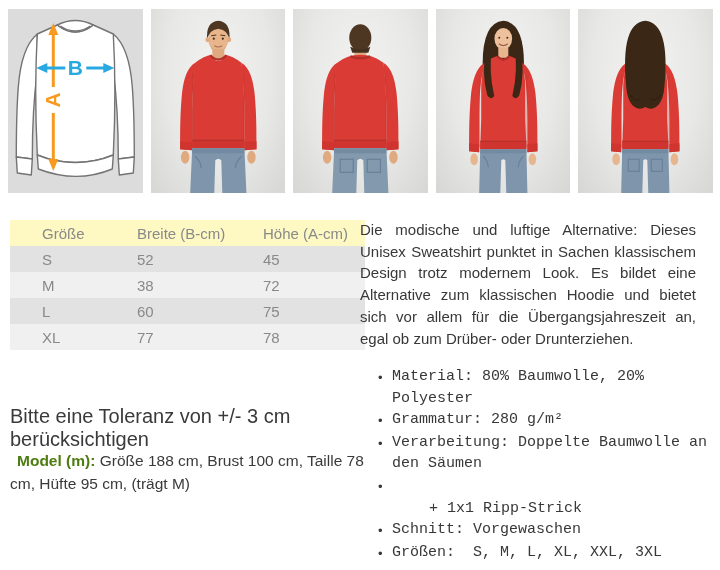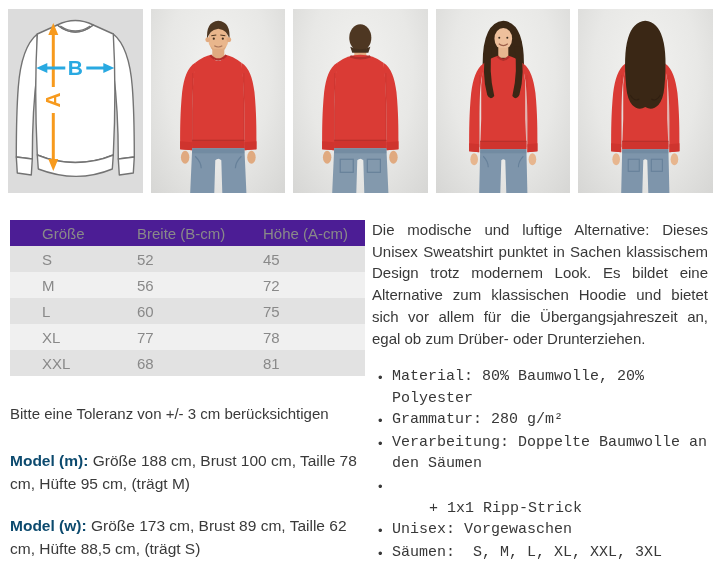--- a/index.html
+++ b/index.html
@@ -12,33 +12,33 @@
   .tile svg { display:block; width:100%; height:100%; }
   .tile.diagram { background:#dcdcdc; }
   .tile.photo { background:radial-gradient(ellipse at 50% 35%, #f2f2f0 0%, #e8e8e6 55%, #d6d6d4 100%); }
 
   
   table.size { position:absolute; left:10px; top:220px; width:355px; border-collapse:collapse; table-layout:fixed; }
   table.size th, table.size td {
     height:26px; padding:0 0 0 32px; text-align:left; vertical-align:middle;
     font-size:15px; font-weight:400; color:#898989; white-space:nowrap; overflow:hidden;
   }
-  table.size thead tr { background:#4c1d95; }
+  table.size thead tr { background:#fef9c3; }
   table.size tbody tr:nth-child(odd)  { background:#e2e2e2; }
   table.size tbody tr:nth-child(even) { background:#f0f0f0; }
 
   
-  .tolerance { position:absolute; left:10px; top:405px; width:360px; font-size:15px; color:#3a3a3a; }
+  .tolerance { position:absolute; left:10px; top:405px; width:360px; font-size:20px; color:#3a3a3a; }
   .model-block { position:absolute; left:10px; width:354px; font-size:15.5px; line-height:23px; color:#3a3a3a; }
-  .model-block b { font-weight:700; color:#0c4a6e; }
+  .model-block b { font-weight:700; color:#4d7c0f;margin-left:7px; }
   .model-m { top:449px; }
   .model-w { top:514px; }
 
   
-  .desc-para { position:absolute; left:372px; top:219px; width:336px;
+  .desc-para { position:absolute; left:360px; top:219px; width:336px;
     font-size:15px; line-height:21.7px; color:#383838; text-align:justify; }
   .bullets { position:absolute; left:378px; top:366px; width:340px;
     font-size:15px; line-height:21.6px; color:#383838; }
   .b-row { display:flex; }
   .b-marker { flex:0 0 14px; font-size:13px; padding-top:1px; color:#383838; }
   .b-text { white-space:pre-wrap;font-family:Liberation Mono, monospace; }
   .b-row.cont .b-text { padding-left:37px; }
 </style>
 </head>
 <body>
@@ -213,46 +213,40 @@
       </tr>
     </thead>
     <tbody>
       <tr>
         <td>S</td>
         <td>52</td>
         <td>45</td>
       </tr>
       <tr>
         <td>M</td>
-        <td>56</td>
+        <td>38</td>
         <td>72</td>
       </tr>
       <tr>
         <td>L</td>
         <td>60</td>
         <td>75</td>
       </tr>
       <tr>
         <td>XL</td>
         <td>77</td>
         <td>78</td>
       </tr>
-      <tr>
-        <td>XXL</td>
-        <td>68</td>
-        <td>81</td>
-      </tr>
     </tbody>
   </table>
 
   <div class="tolerance">Bitte eine Toleranz von +/- 3 cm berücksichtigen</div>
 
   <p class="model-block model-m"><b>Model (m):</b> <span>Größe 188 cm, Brust 100 cm, Taille 78 cm, Hüfte 95 cm, (trägt M)</span></p>
 
-  <p class="model-block model-w"><b>Model (w):</b> <span>Größe 173 cm, Brust 89 cm, Taille 62 cm, Hüfte 88,5 cm, (trägt S)</span></p>
 
   <p class="desc-para">Die modische und luftige Alternative: Dieses Unisex Sweatshirt punktet in Sachen klassischem Design trotz modernem Look. Es bildet eine Alternative zum klassischen Hoodie und bietet sich vor allem für die Übergangsjahreszeit an, egal ob zum Drüber- oder Drunterziehen.</p>
 
   <div class="bullets">
     <div class="b-row">
         <span class="b-marker">•</span>
         <span class="b-text">Material: 80% Baumwolle, 20% Polyester</span>
       </div>
     <div class="b-row">
         <span class="b-marker">•</span>
@@ -264,21 +258,21 @@
       </div>
     <div class="b-row">
         <span class="b-marker">•</span>
       </div>
     <div class="b-row cont">
         <span class="b-marker"></span>
         <span class="b-text">+ 1x1 Ripp-Strick</span>
       </div>
     <div class="b-row">
         <span class="b-marker">•</span>
-        <span class="b-text">Unisex: Vorgewaschen</span>
-      </div>
-    <div class="b-row">
-        <span class="b-marker">•</span>
-        <span class="b-text">Säumen:  S, M, L, XL, XXL, 3XL</span>
+        <span class="b-text">Schnitt: Vorgewaschen</span>
+      </div>
+    <div class="b-row">
+        <span class="b-marker">•</span>
+        <span class="b-text">Größen:  S, M, L, XL, XXL, 3XL</span>
       </div>
   </div>
 
 </div>
 
 </body></html>

